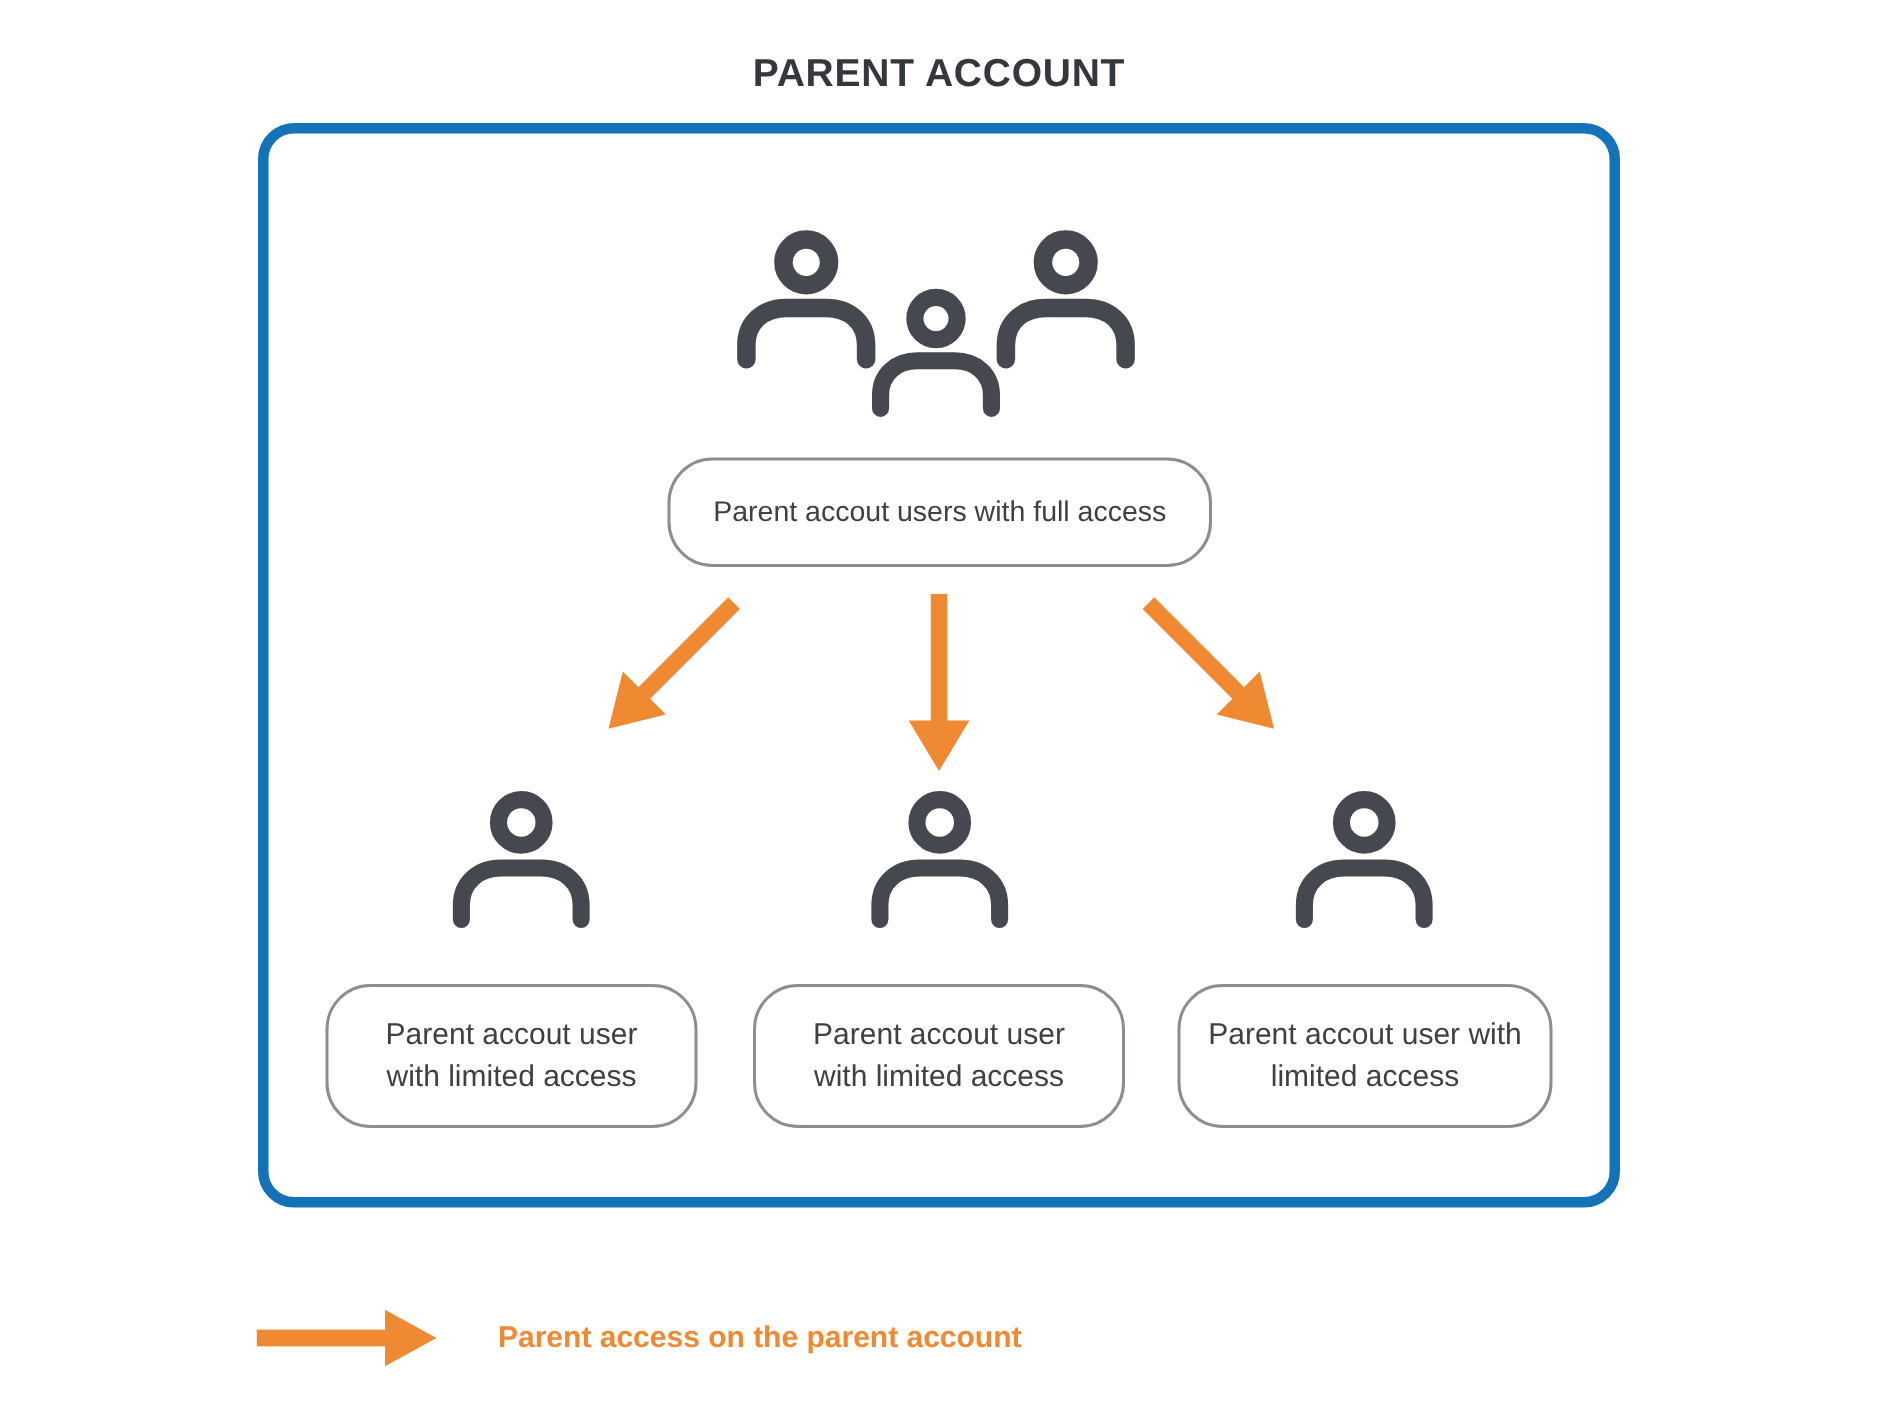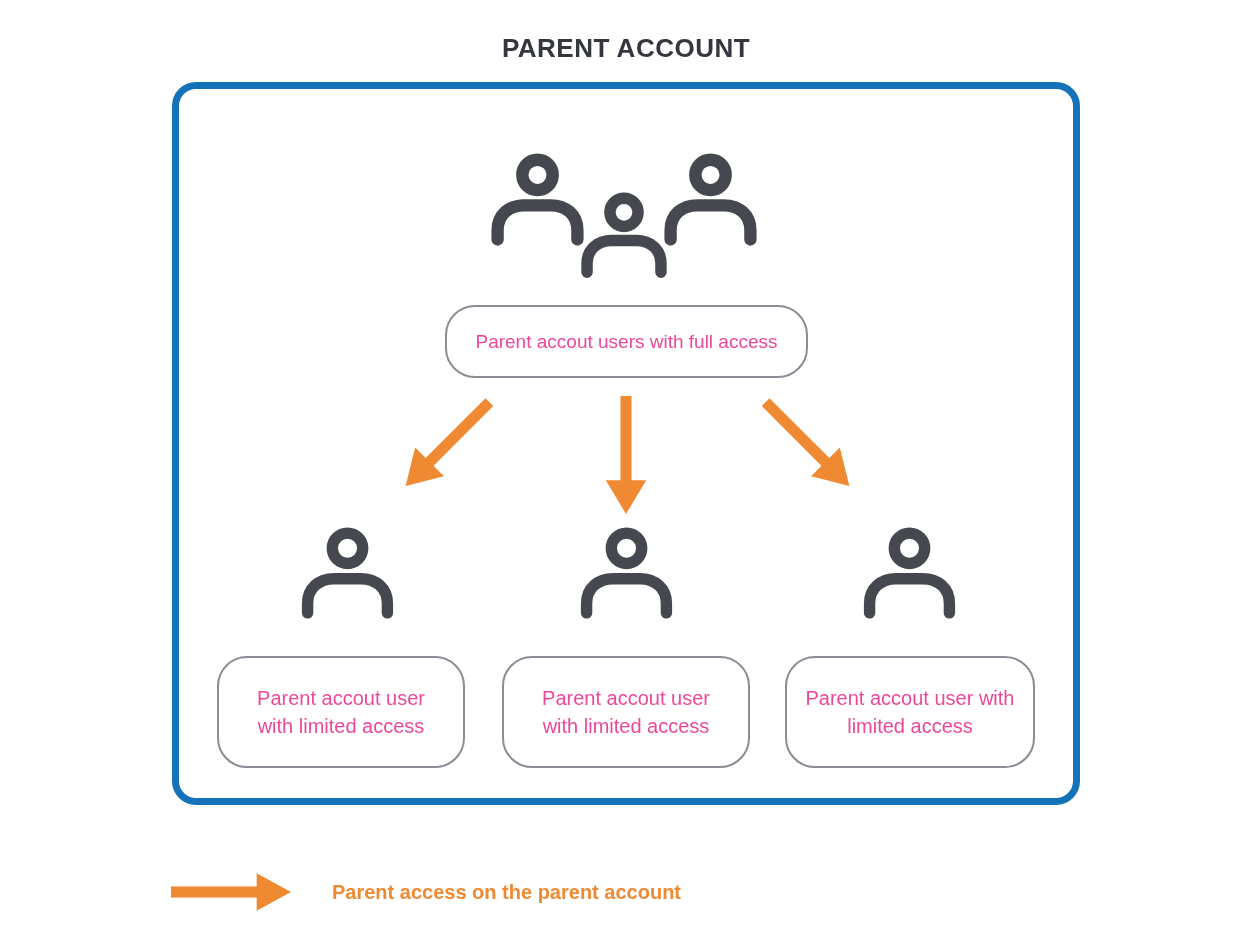--- a/index.html
+++ b/index.html
@@ -47,35 +47,35 @@
 
   .pill {
     position: absolute;
     border: 2px solid #8b8d95;
     border-radius: 30px;
     background: #ffffff;
     display: flex;
     align-items: center;
     justify-content: center;
     text-align: center;
-    color: #ec4899;
+    color: #404040;
   }
 
   .pill-full {
     left: 266px;
     top: 216px;
     width: 363px;
     height: 73px;
     font-size: 19px;
     white-space: nowrap;
   }
 
   .pill-limited {
     width: 248px;
-    height: 112px;
+    height: 96px;
     font-size: 20px;
     line-height: 28px;
     padding: 0 18px;
   }
   .pill-limited.pos-0 { left: 38px;  top: 567px; }
   .pill-limited.pos-1 { left: 323px; top: 567px; }
   .pill-limited.pos-2 { left: 606px; top: 567px; width: 250px; }
 
   .arrow {
     position: absolute;

